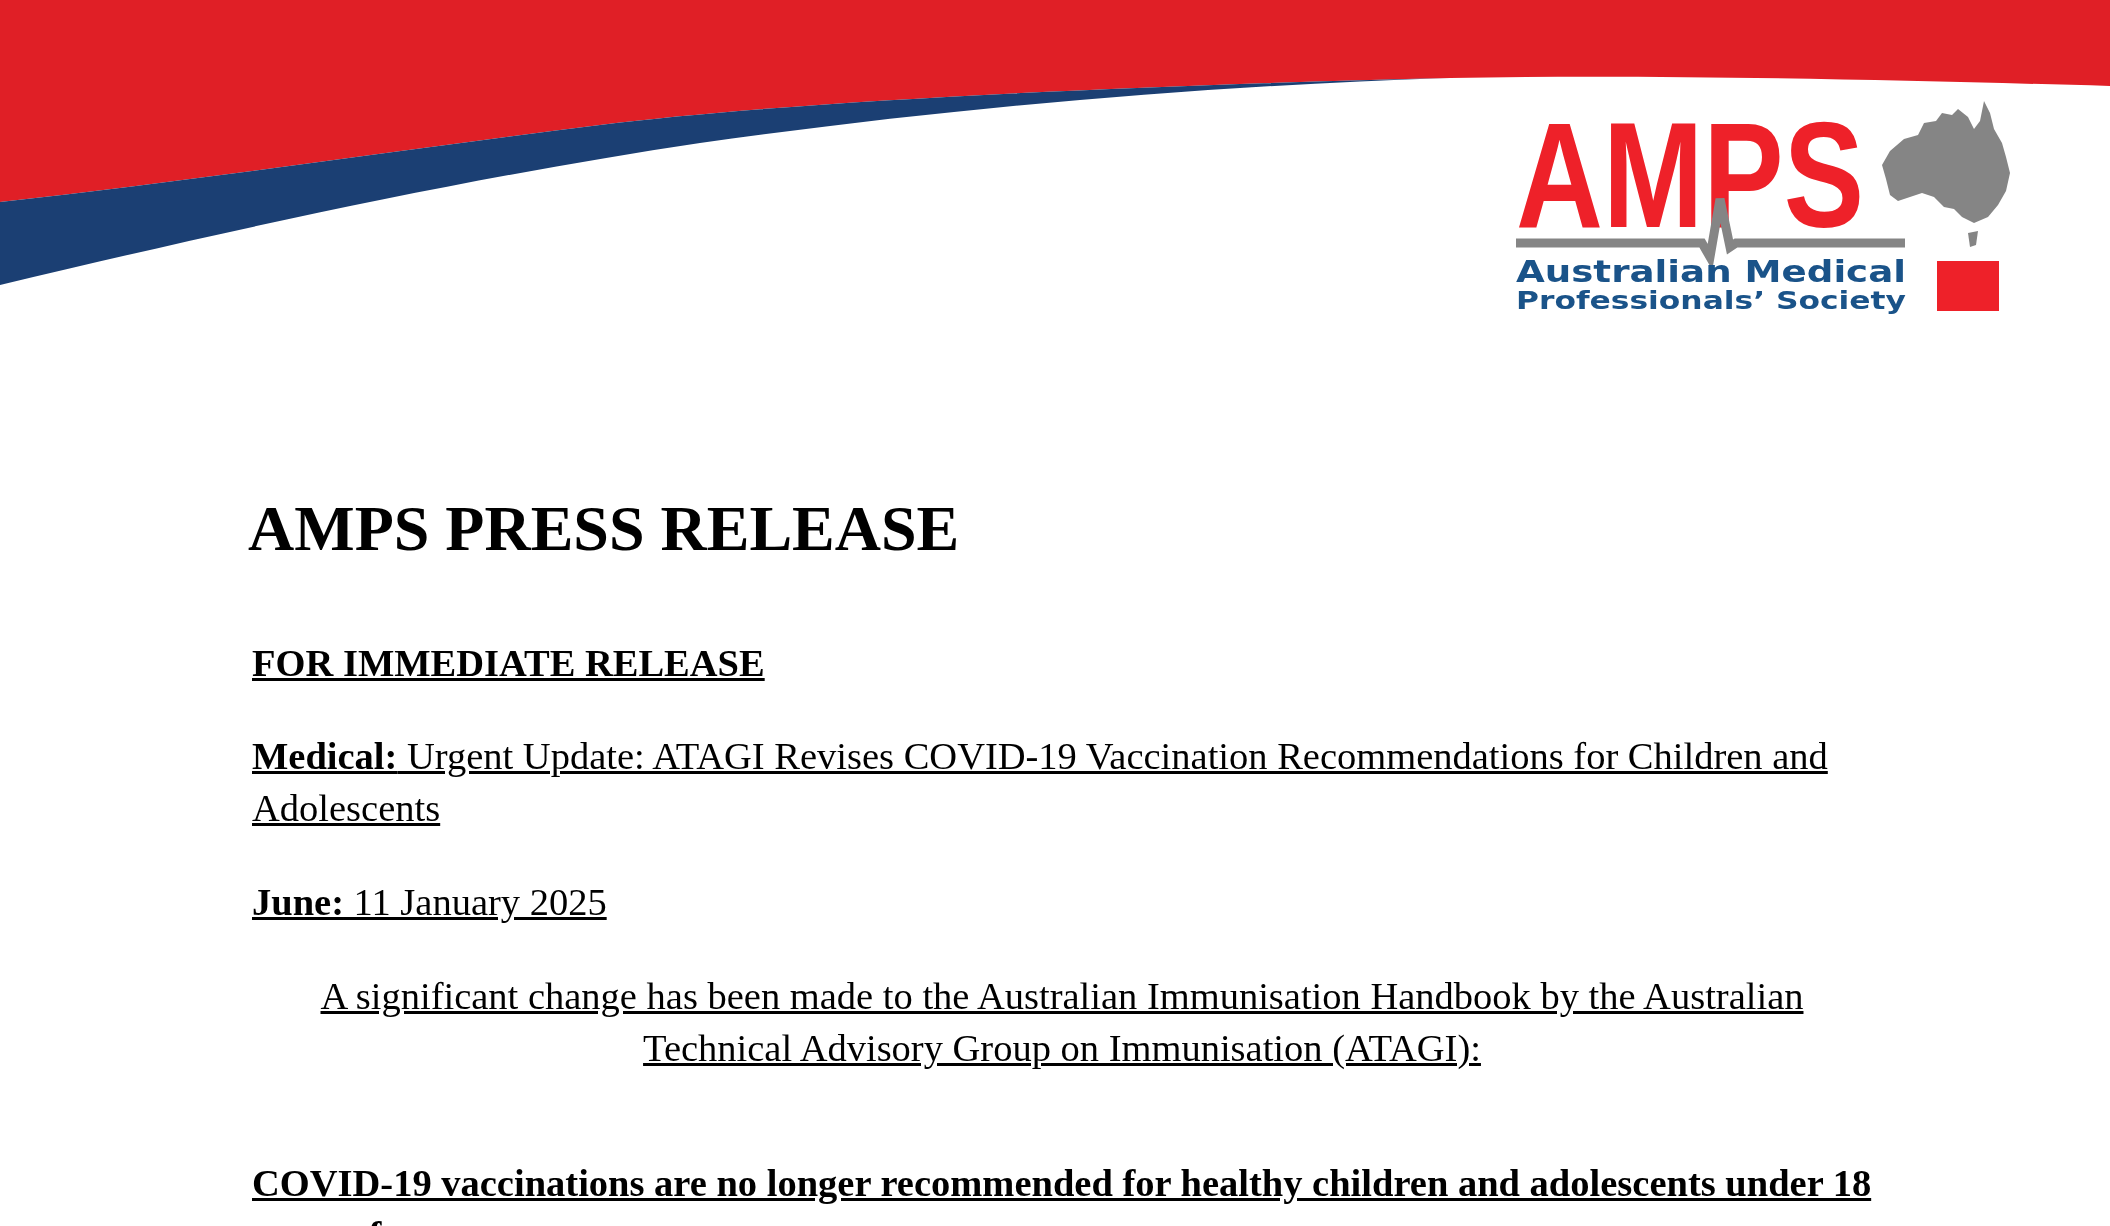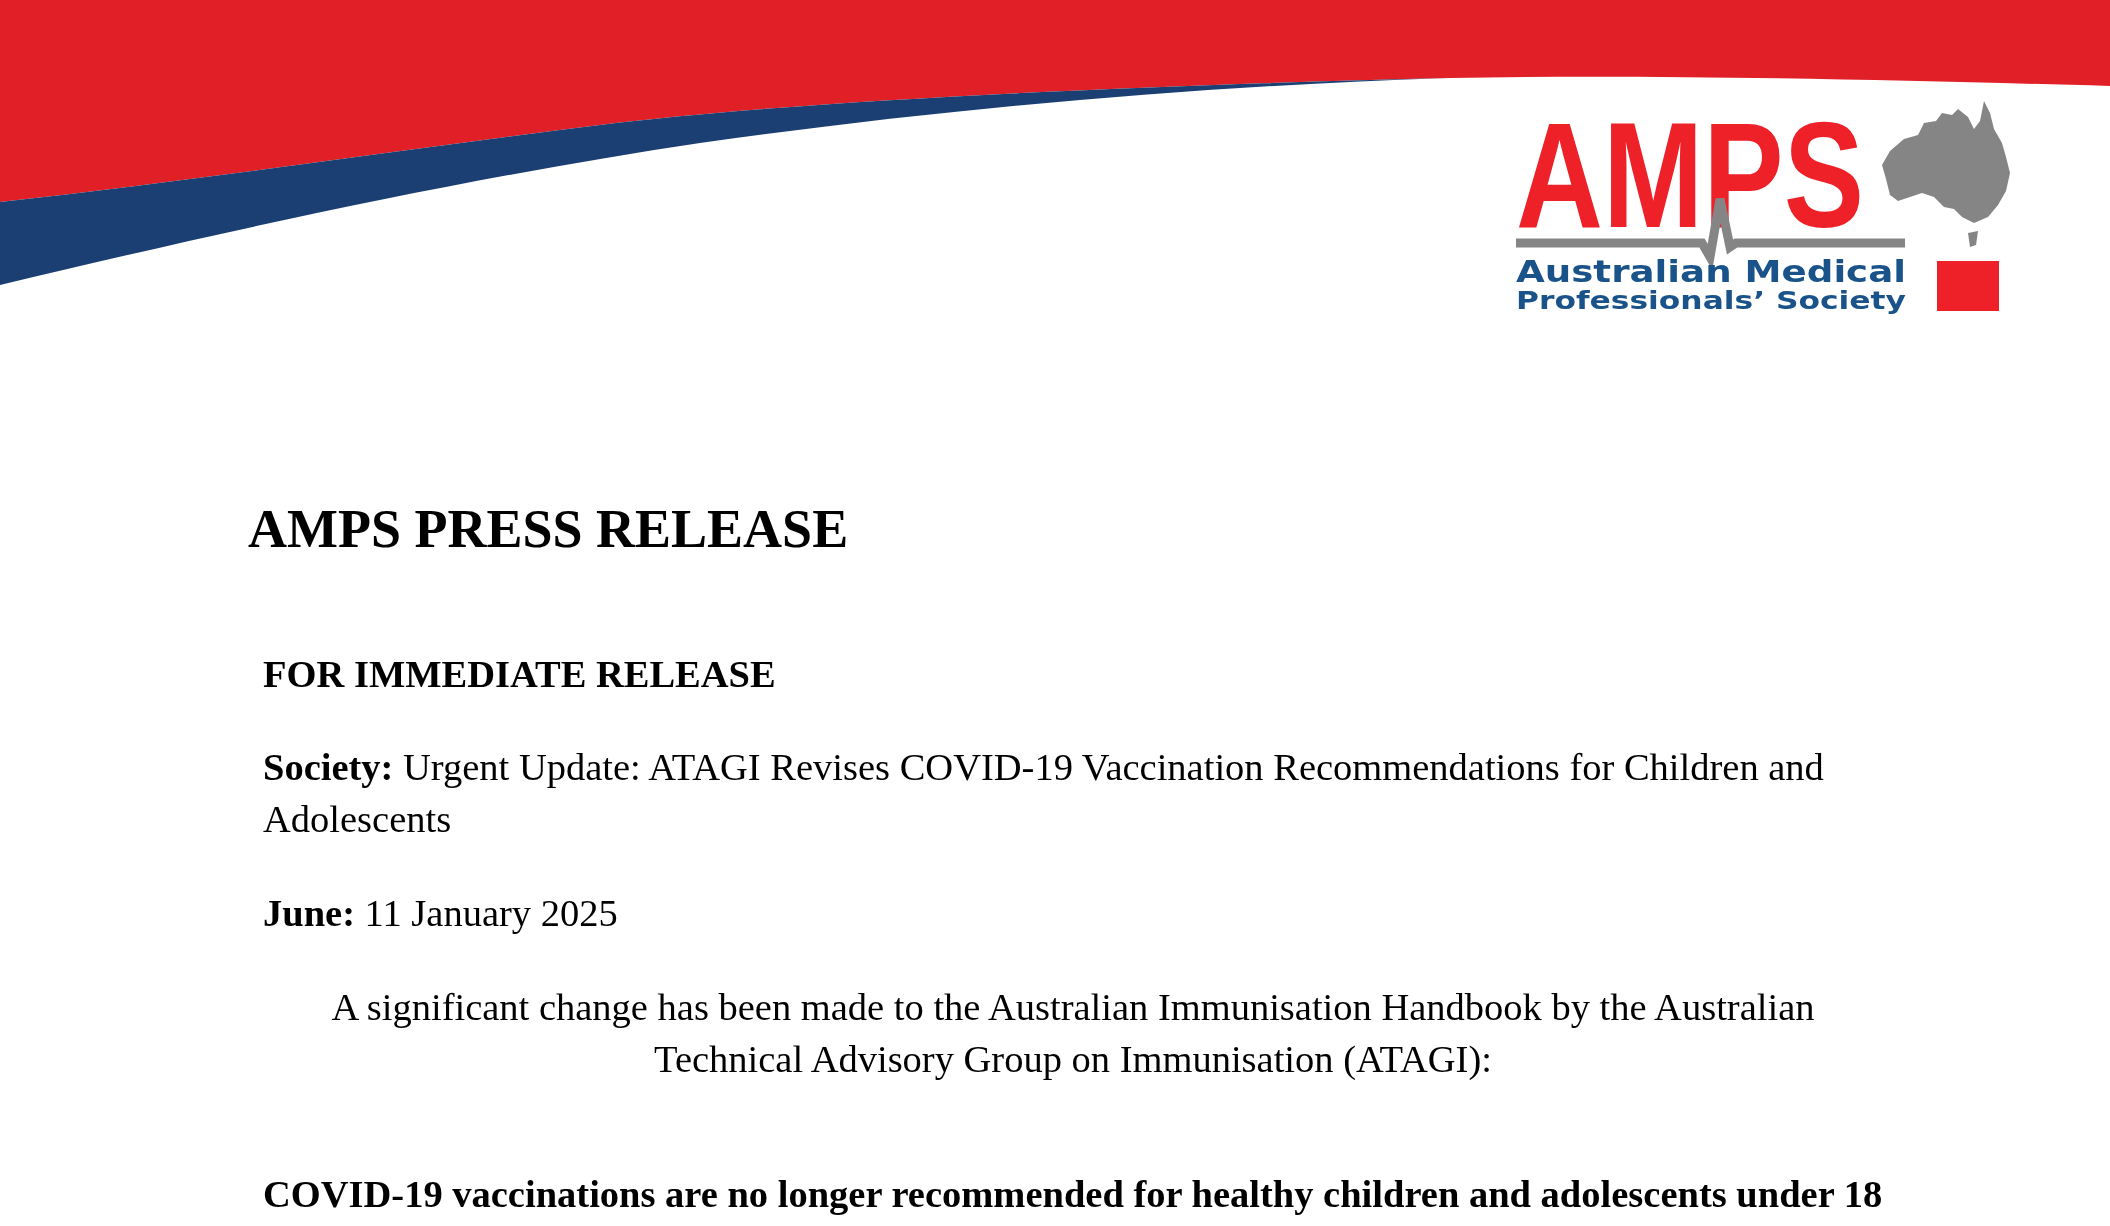--- a/index.html
+++ b/index.html
@@ -1,21 +1,21 @@
 <!DOCTYPE html>
 <html><head>
 <meta charset="utf-8">
 <style>
   html, body { margin:0; padding:0; background:#ffffff; }
   body { width:2110px; height:1226px; position:relative; overflow:hidden; font-family:"Liberation Serif", "DejaVu Serif", serif; color:#000; }
   .banner { position:absolute; left:0; top:0; width:2110px; height:300px; }
   .logo { position:absolute; left:1512px; top:99px; width:500px; height:215px; }
   .content { position:absolute; left:248px; top:0; width:1620px; }
-  .title { position:absolute; top:488px; left:0; margin:0; font-size:54px; font-weight:bold; line-height:82px; white-space:nowrap; }
-  .p { position:absolute; left:0; margin:15px; font-size:38.5px; line-height:52px; width:1620px; }
+  .title { position:absolute; top:488px; left:0; margin:0; font-size:64px; font-weight:bold; line-height:82px; white-space:nowrap; }
+  .p { position:absolute; left:0; margin:4px; font-size:38.5px; line-height:52px; width:1620px;text-decoration:underline; }
   .b { font-weight:bold; }
 </style>
 </head>
 <body>
 
 <svg class="banner" viewBox="0 0 2110 300" xmlns="http://www.w3.org/2000/svg">
 
   <path d="M0,0 L2110,0 L2110,86 C1900,80 1650,74 1450,78 C1150,85 800,100 600,125 C400,150 200,180 0,202 Z" fill="#E01F26"></path>
 
   <path d="M0,202 C200,180 400,150 600,125 C800,100 1150,85 1450,78 C1200,86 950,108 700,143 C480,176 250,225 0,285 Z" fill="#1B3F73"></path>
@@ -36,20 +36,20 @@
     <text x="4" y="183" font-family="DejaVu Sans, Liberation Sans, sans-serif" font-weight="bold" font-size="31" fill="#1A5389" textLength="390" lengthAdjust="spacingAndGlyphs">Australian Medical</text>
     <text x="4" y="210" font-family="DejaVu Sans, Liberation Sans, sans-serif" font-weight="bold" font-size="25" fill="#1A5389" textLength="390" lengthAdjust="spacingAndGlyphs">Professionals’ Society</text>
   </svg>
 </div>
 
 <div class="content">
   <h1 class="title">AMPS PRESS RELEASE</h1>
 
   <p class="p b" style="top:633px;">FOR IMMEDIATE RELEASE</p>
 
-  <p class="p" style="top:726px;"><span class="b">Society:</span><span> Urgent Update: ATAGI Revises COVID-19 Vaccination Recommendations for Children and Adolescents</span></p>
+  <p class="p" style="top:726px;"><span class="b">Medical:</span><span> Urgent Update: ATAGI Revises COVID-19 Vaccination Recommendations for Children and Adolescents</span></p>
 
   <p class="p" style="top:872px;"><span class="b">June:</span><span> 11 January 2025</span></p>
 
   <p class="p" style="top:966px;text-align:center;">A significant change has been made to the Australian Immunisation Handbook by the Australian Technical Advisory Group on Immunisation (ATAGI):</p>
 
   <p class="p b" style="top:1153px;">COVID-19 vaccinations are no longer recommended for healthy children and adolescents under 18 years of age.</p>
 </div>
 
 </body></html>

